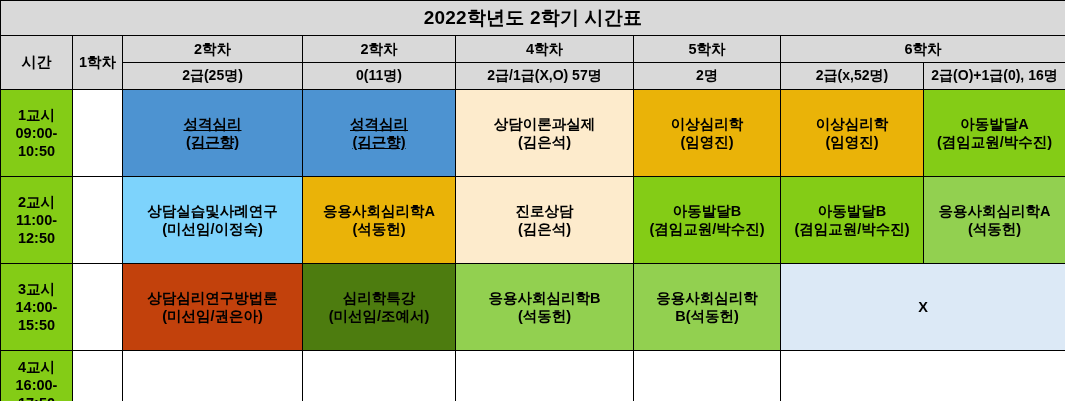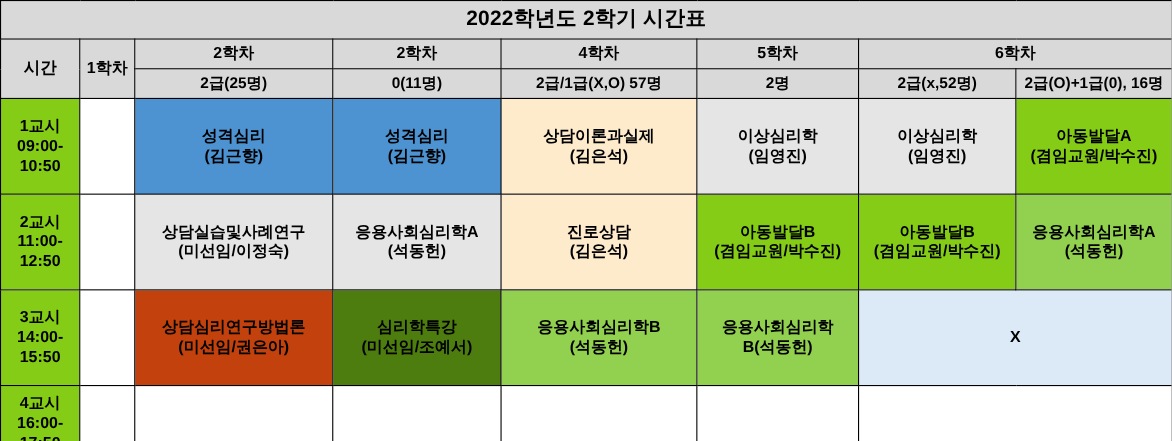--- a/index.html
+++ b/index.html
@@ -69,25 +69,25 @@
   }
   td.cell {
     font-size: 14.5px;
     white-space: pre-line;
   }
   tr.r1 td, tr.r2 td, tr.r3 td { height: 86px; }
   tr.r4 td { height: 68px; }
 
   
   .fill-none   { background: #ffffff; }
-  .fill-blue   { background: #4d93d1; }
+  .fill-blue   { background: #4d93d1; text-decoration: underline; }
   .fill-cream  { background: #fdebcc; margin-left: 13px; }
-  .fill-palegreen { background: #e5e5e5; }
+  .fill-palegreen { background: #eab308; }
   .fill-gray   { background: #84cc16; }
-  .fill-peach  { background: #e5e5e5; }
+  .fill-peach  { background: #7dd3fc; }
   .fill-green  { background: #92d050; }
   .fill-gold   { background: #c2410c; }
   .fill-darkgold { background: #4d7c0f; }
   .fill-lightblue { background: #dce9f6; }
 </style>
 </head>
 <body>
 
 <div id="sheet">
   <table class="timetable">

